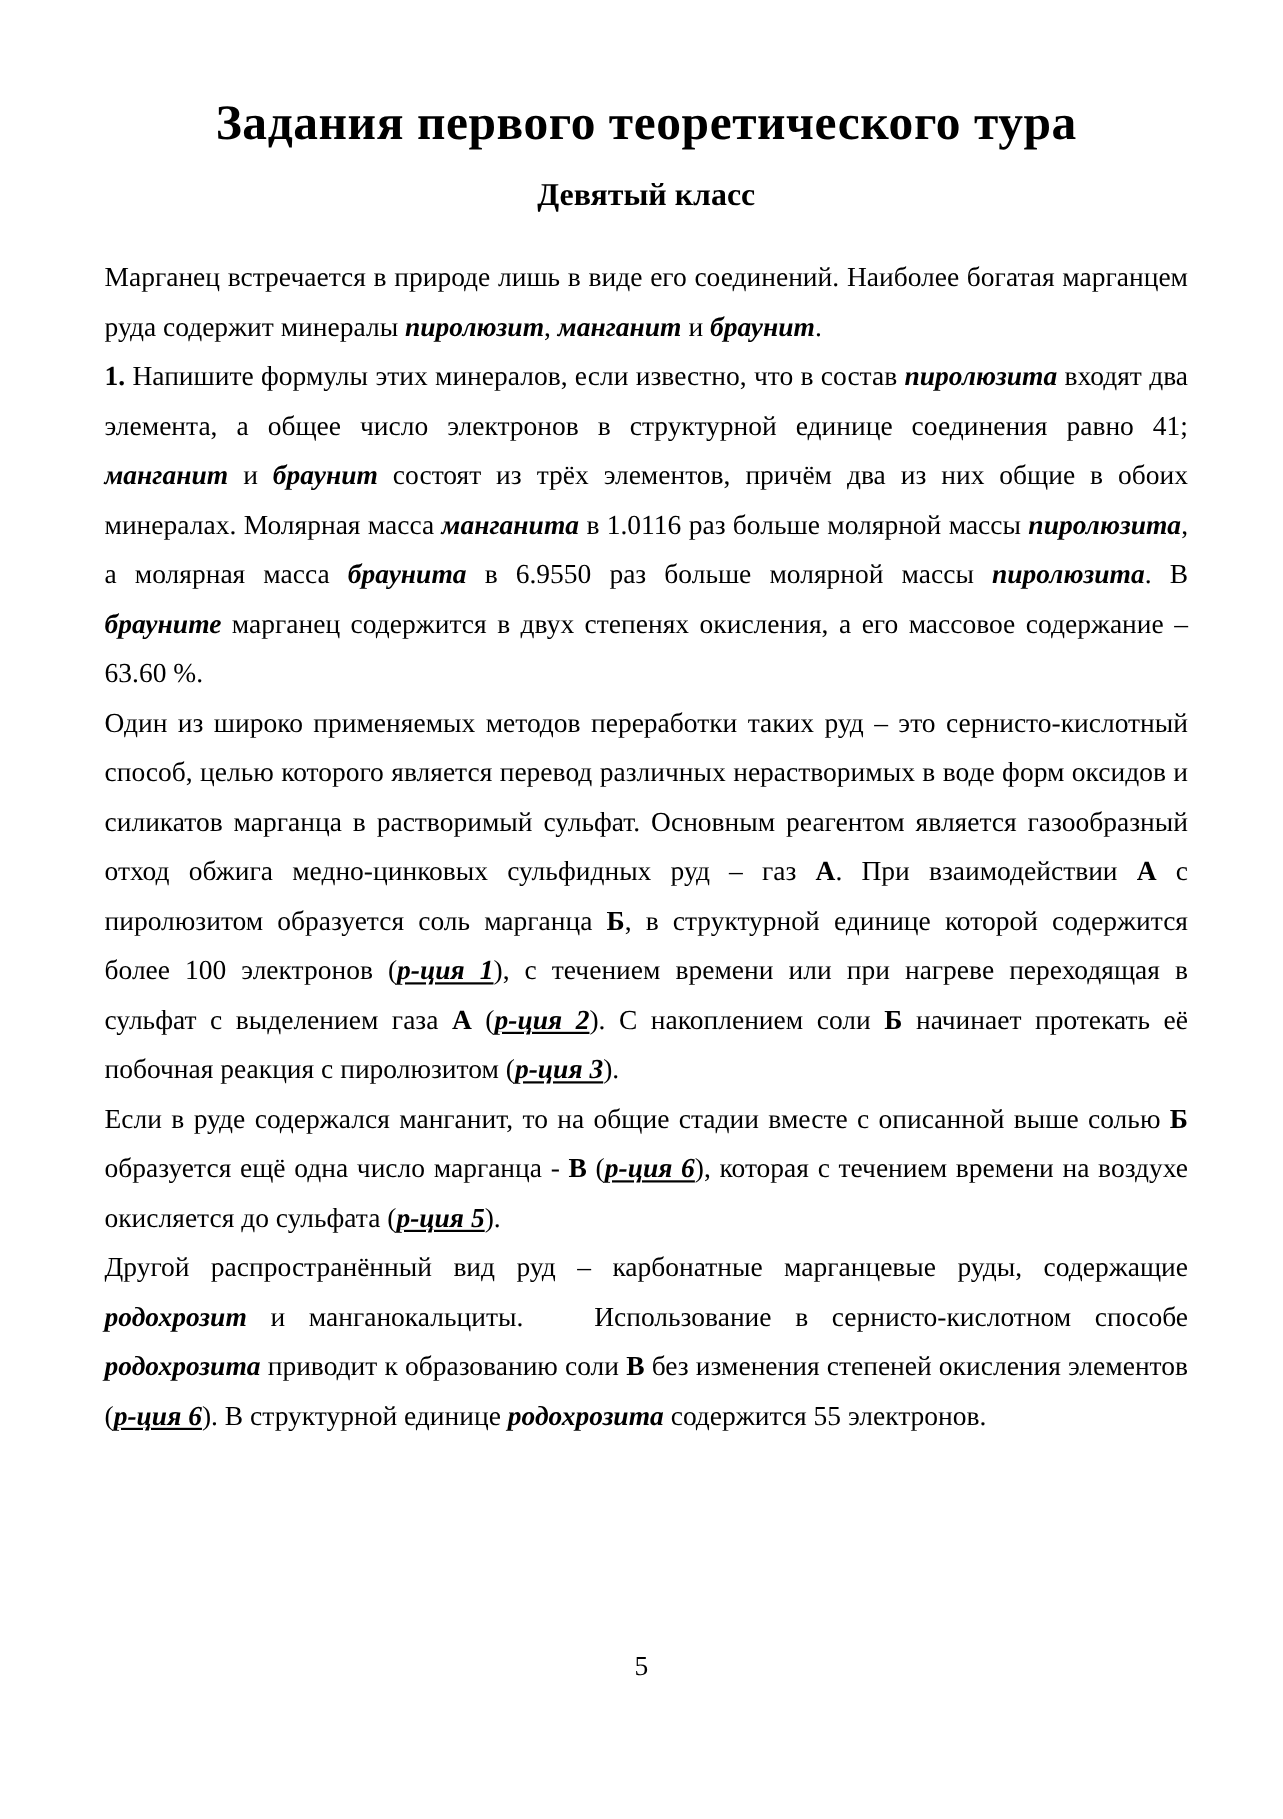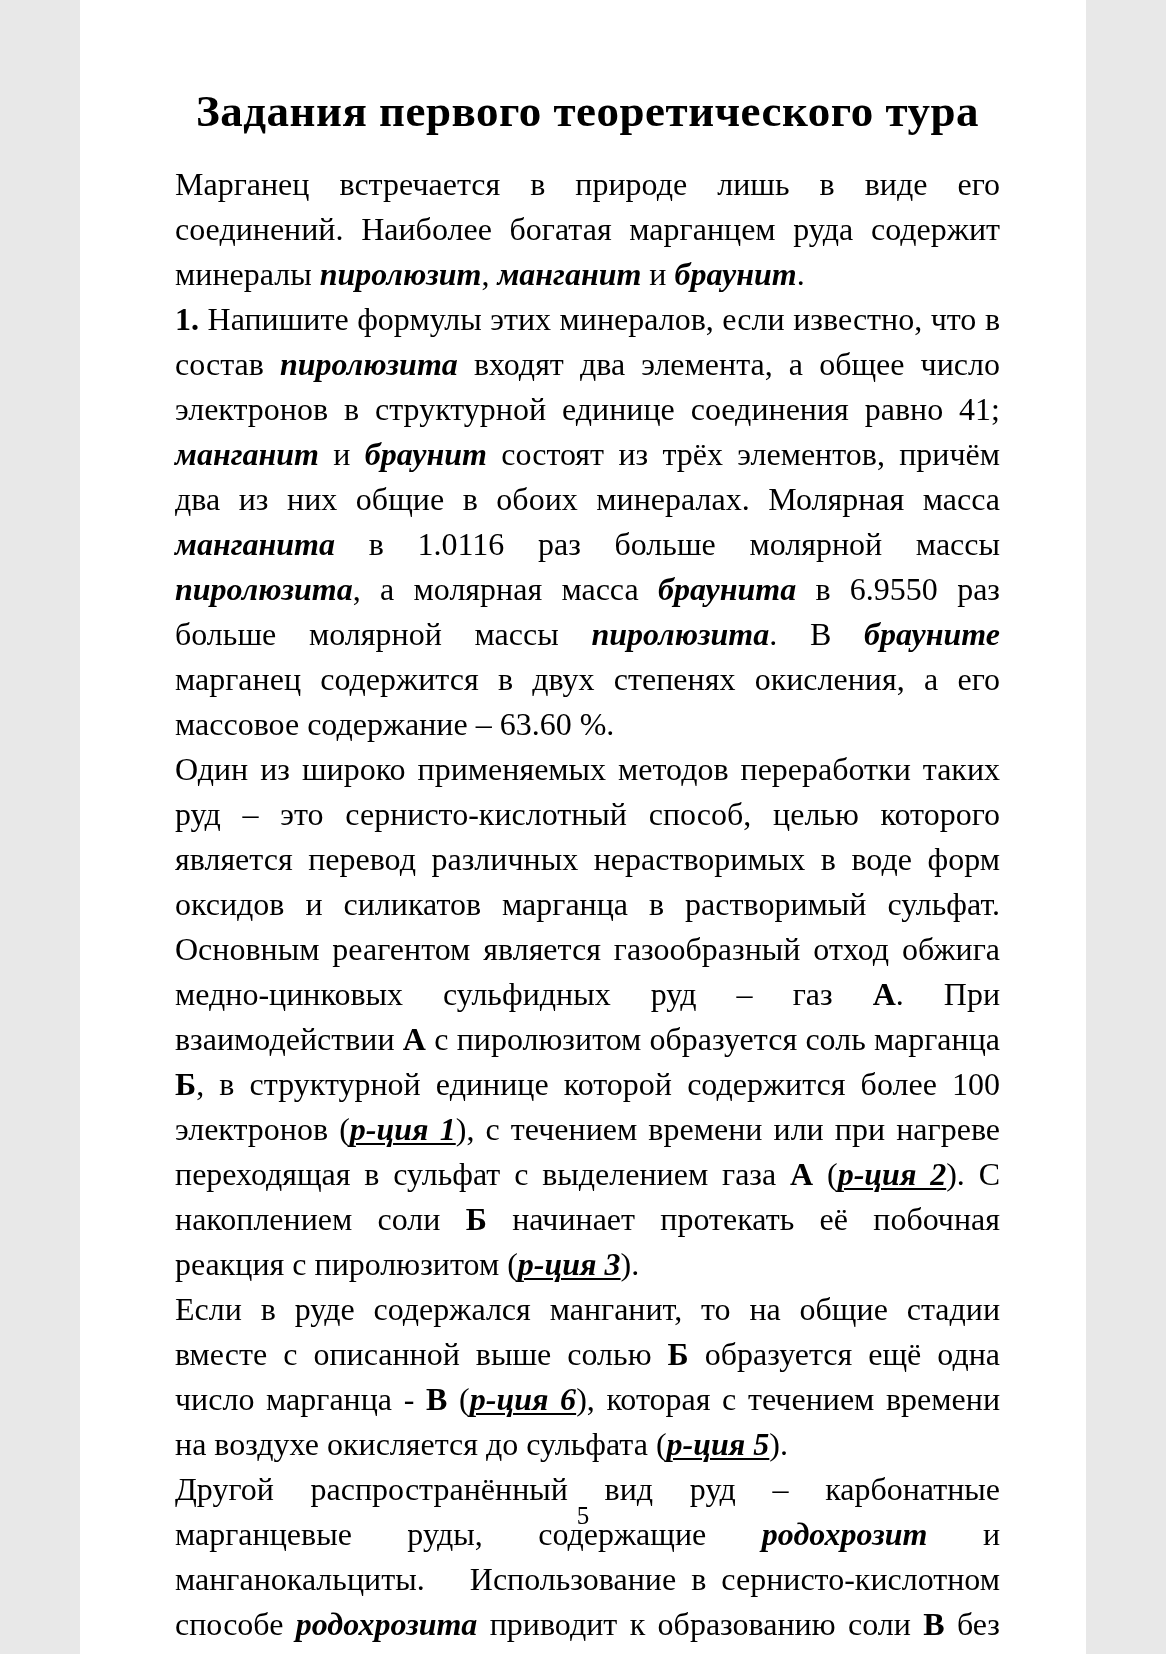--- a/index.html
+++ b/index.html
@@ -1,21 +1,21 @@
 <!DOCTYPE html>
 <html><head>
 <meta charset="utf-8">
 <style>
   html, body {
     margin: 0;
     padding: 0;
     background: #e8e8e8;
   }
   .page {
-    width: 1006px;
+    width: 1166px;
     height: 1654px;
     margin: 0 auto;
     background: #ffffff;
     color: #000000;
     font-family: "Liberation Serif", "DejaVu Serif", serif;
     box-sizing: border-box;
     padding: 86px 86px 0 95px;
     position: relative;
     overflow: hidden;
   }
@@ -37,21 +37,21 @@
   .task-heading {
     font-weight: bold;
     font-size: 27px;
     line-height: 40px;
     text-decoration: underline;
     text-decoration-thickness: 2px;
     text-underline-offset: 4px;
     margin: 0 0 10px 0;
   }
   .paragraph {
-    font-size: 32px;
+    font-size: 25px;
     line-height: 45px;
     text-align: justify;
     text-align-last: left;
     margin: 0;
   }
   .paragraph .b { font-weight: bold; }
   .paragraph .i { font-style: italic; }
   .paragraph .u {
     text-decoration: underline;
     text-decoration-thickness: 2px;
@@ -64,20 +64,21 @@
     right: 0;
     text-align: center;
     font-size: 25px;
   }
 </style>
 </head>
 <body>
 
 <div class="page">
   <h1 class="doc-title">Задания первого теоретического тура</h1>
+  <h2 class="doc-subtitle">Девятый класс</h2>
 
   <p class="paragraph"><span>Марганец встречается в природе лишь в виде его соединений. Наиболее богатая марганцем руда содержит минералы </span><span class="b i">пиролюзит</span><span>, </span><span class="b i">манганит</span><span> и </span><span class="b i">браунит</span><span>.</span></p>
   <p class="paragraph"><span class="b">1.</span><span> Напишите формулы этих минералов, если известно, что в состав </span><span class="b i">пиролюзита</span><span> входят два элемента, а общее число электронов в структурной единице соединения равно 41; </span><span class="b i">манганит</span><span> и </span><span class="b i">браунит</span><span> состоят из трёх элементов, причём два из них общие в обоих минералах. Молярная масса </span><span class="b i">манганита</span><span> в 1.0116 раз больше молярной массы </span><span class="b i">пиролюзита</span><span>, а молярная масса </span><span class="b i">браунита</span><span> в 6.9550 раз больше молярной массы </span><span class="b i">пиролюзита</span><span>. В </span><span class="b i">брауните</span><span> марганец содержится в двух степенях окисления, а его массовое содержание – 63.60 %.</span></p>
   <p class="paragraph"><span>Один из широко применяемых методов переработки таких руд – это сернисто-кислотный способ, целью которого является перевод различных нерастворимых в воде форм оксидов и силикатов марганца в растворимый сульфат. Основным реагентом является газообразный отход обжига медно-цинковых сульфидных руд – газ </span><span class="b">А</span><span>. При взаимодействии </span><span class="b">А</span><span> с пиролюзитом образуется соль марганца </span><span class="b">Б</span><span>, в  структурной единице которой содержится более 100 электронов (</span><span class="b i u">р-ция 1</span><span>), с течением времени или при нагреве переходящая в сульфат с выделением газа </span><span class="b">А</span><span> (</span><span class="b i u">р-ция 2</span><span>). С накоплением соли </span><span class="b">Б</span><span> начинает протекать её побочная реакция с пиролюзитом (</span><span class="b i u">р-ция 3</span><span>).</span></p>
   <p class="paragraph"><span>Если в руде содержался манганит, то на общие стадии вместе с описанной выше солью </span><span class="b">Б</span><span> образуется ещё одна число марганца - </span><span class="b">В</span><span> (</span><span class="b i u">р-ция 6</span><span>), которая с течением времени на воздухе окисляется до сульфата (</span><span class="b i u">р-ция 5</span><span>).</span></p>
   <p class="paragraph"><span>Другой распространённый вид руд – карбонатные марганцевые руды, содержащие </span><span class="b i">родохрозит</span><span> и манганокальциты. &nbsp;&nbsp;Использование в сернисто-кислотном способе </span><span class="b i">родохрозита</span><span> приводит к образованию соли </span><span class="b">В</span><span> без изменения степеней окисления элементов (</span><span class="b i u">р-ция 6</span><span>). В структурной единице </span><span class="b i">родохрозита</span><span> содержится 55 электронов.</span></p>
 
   <div class="page-number">5</div>
 </div>
 

